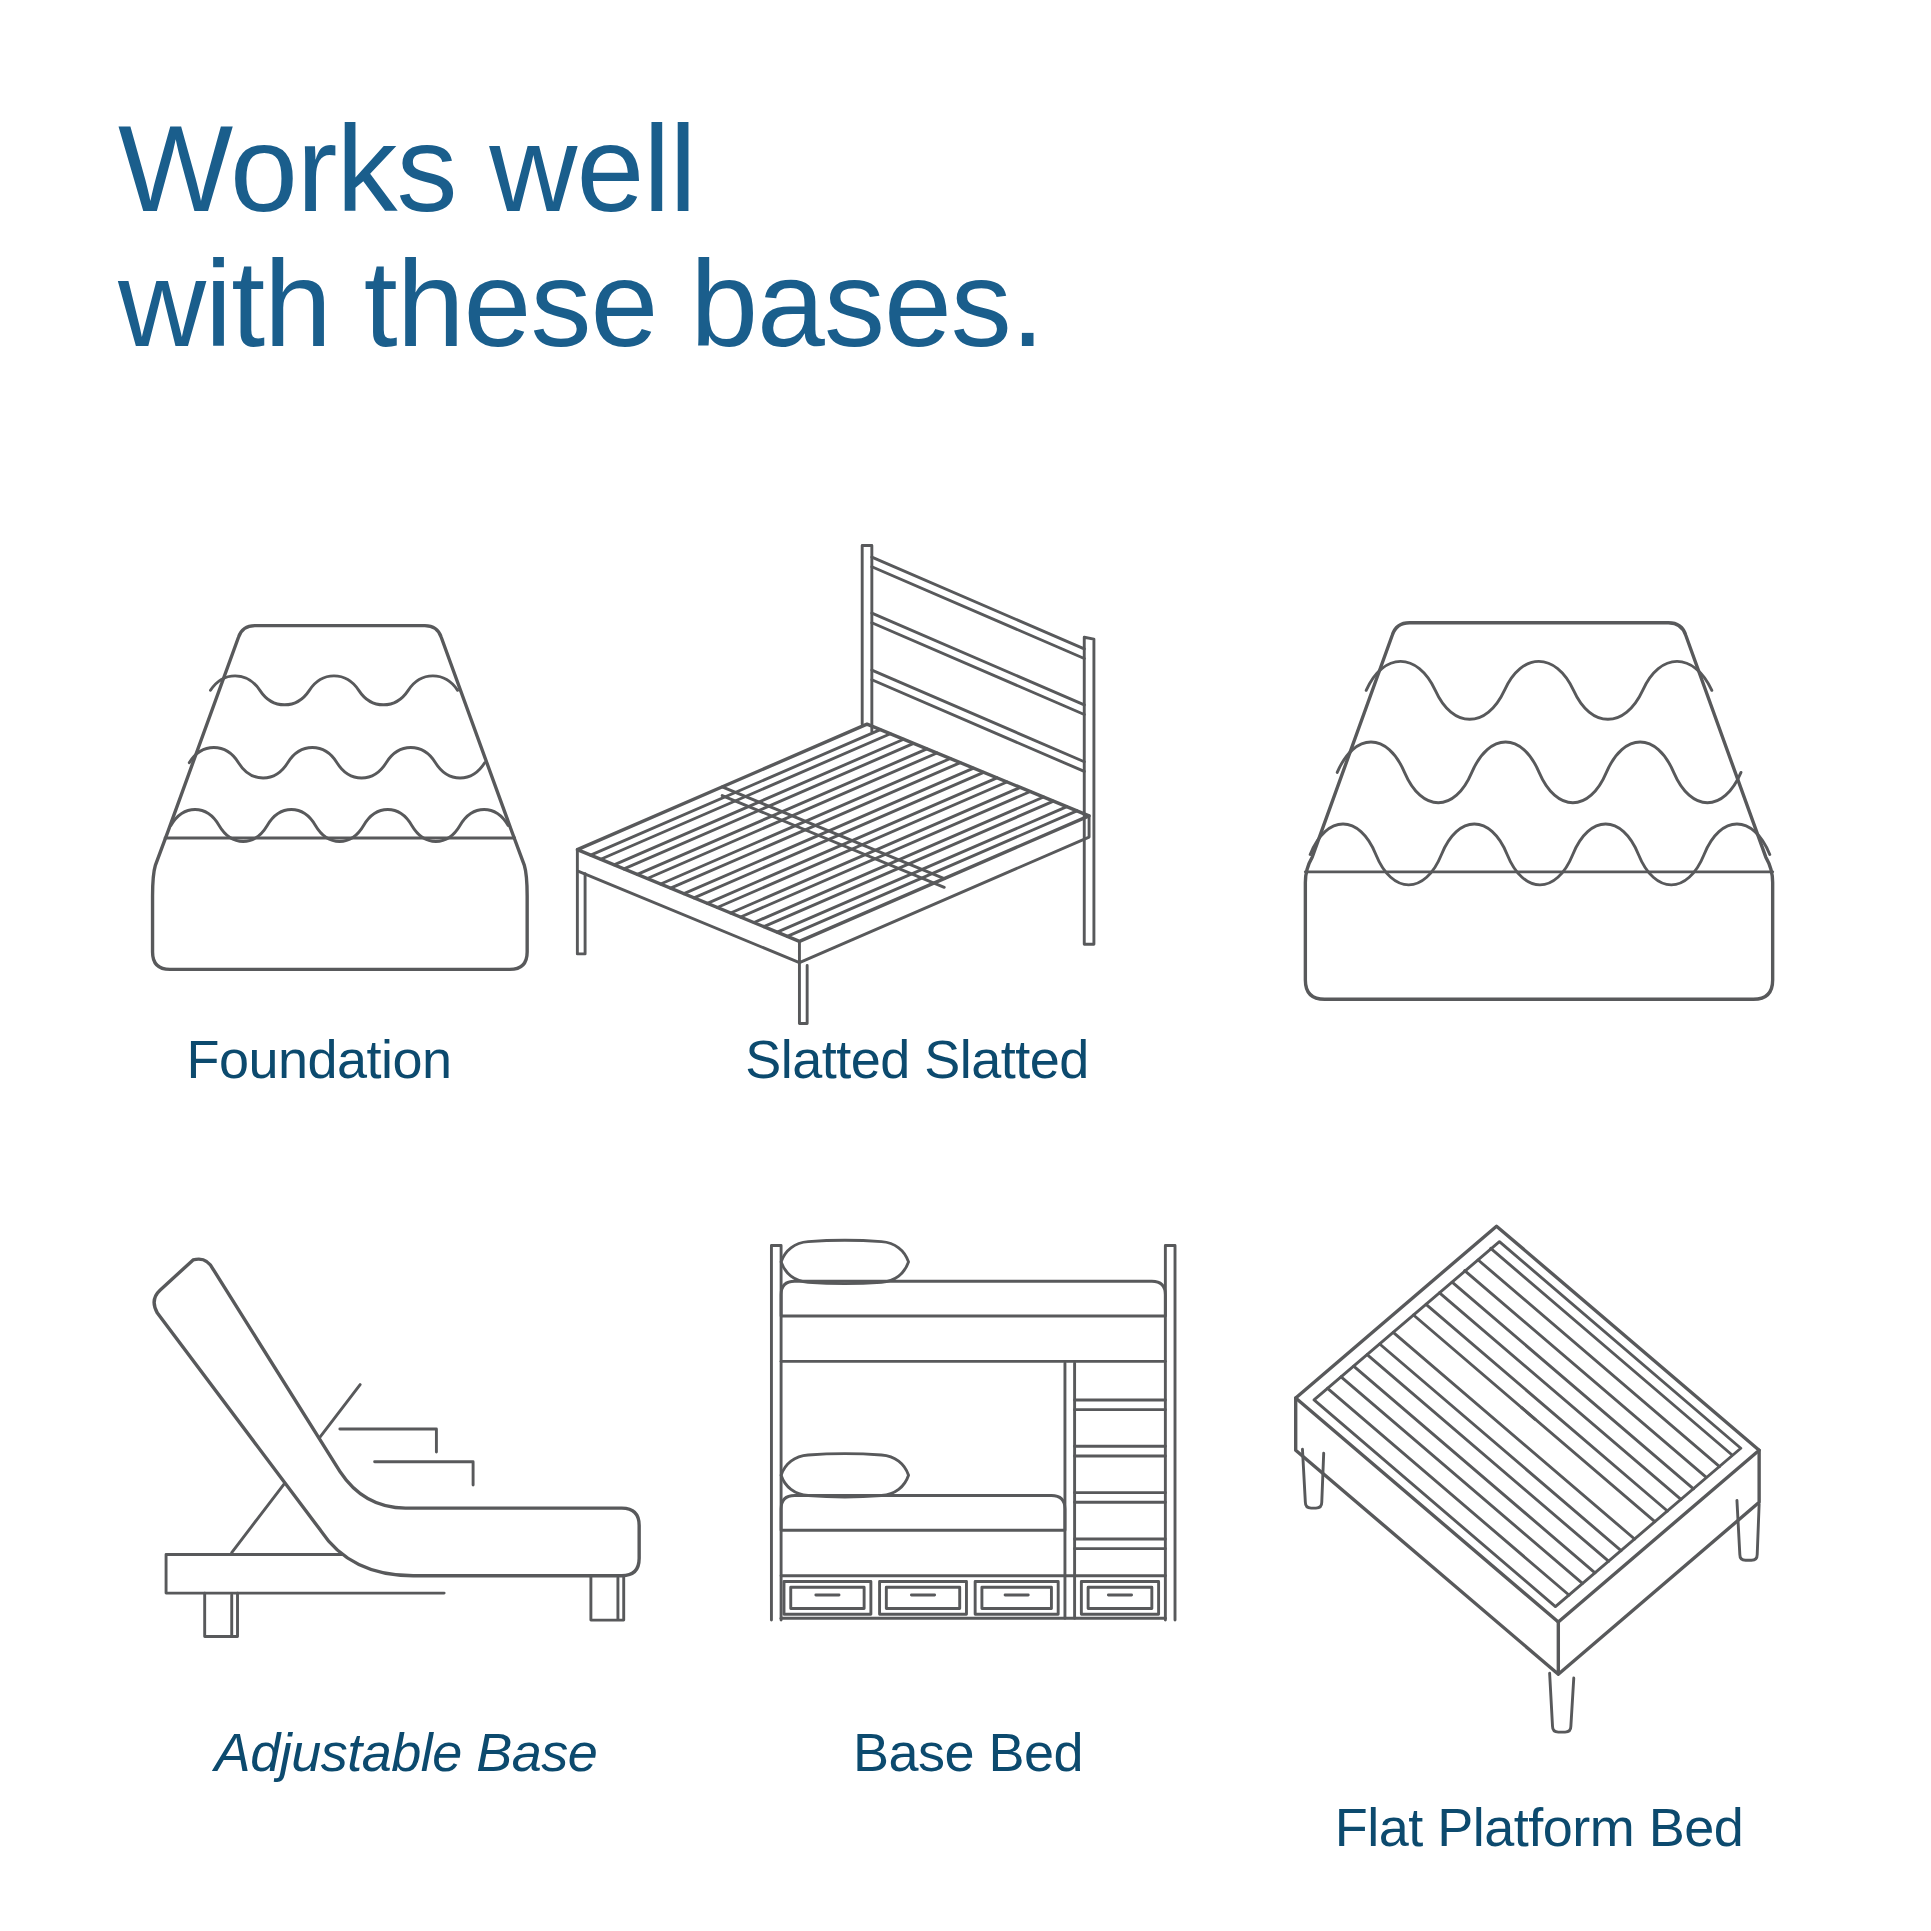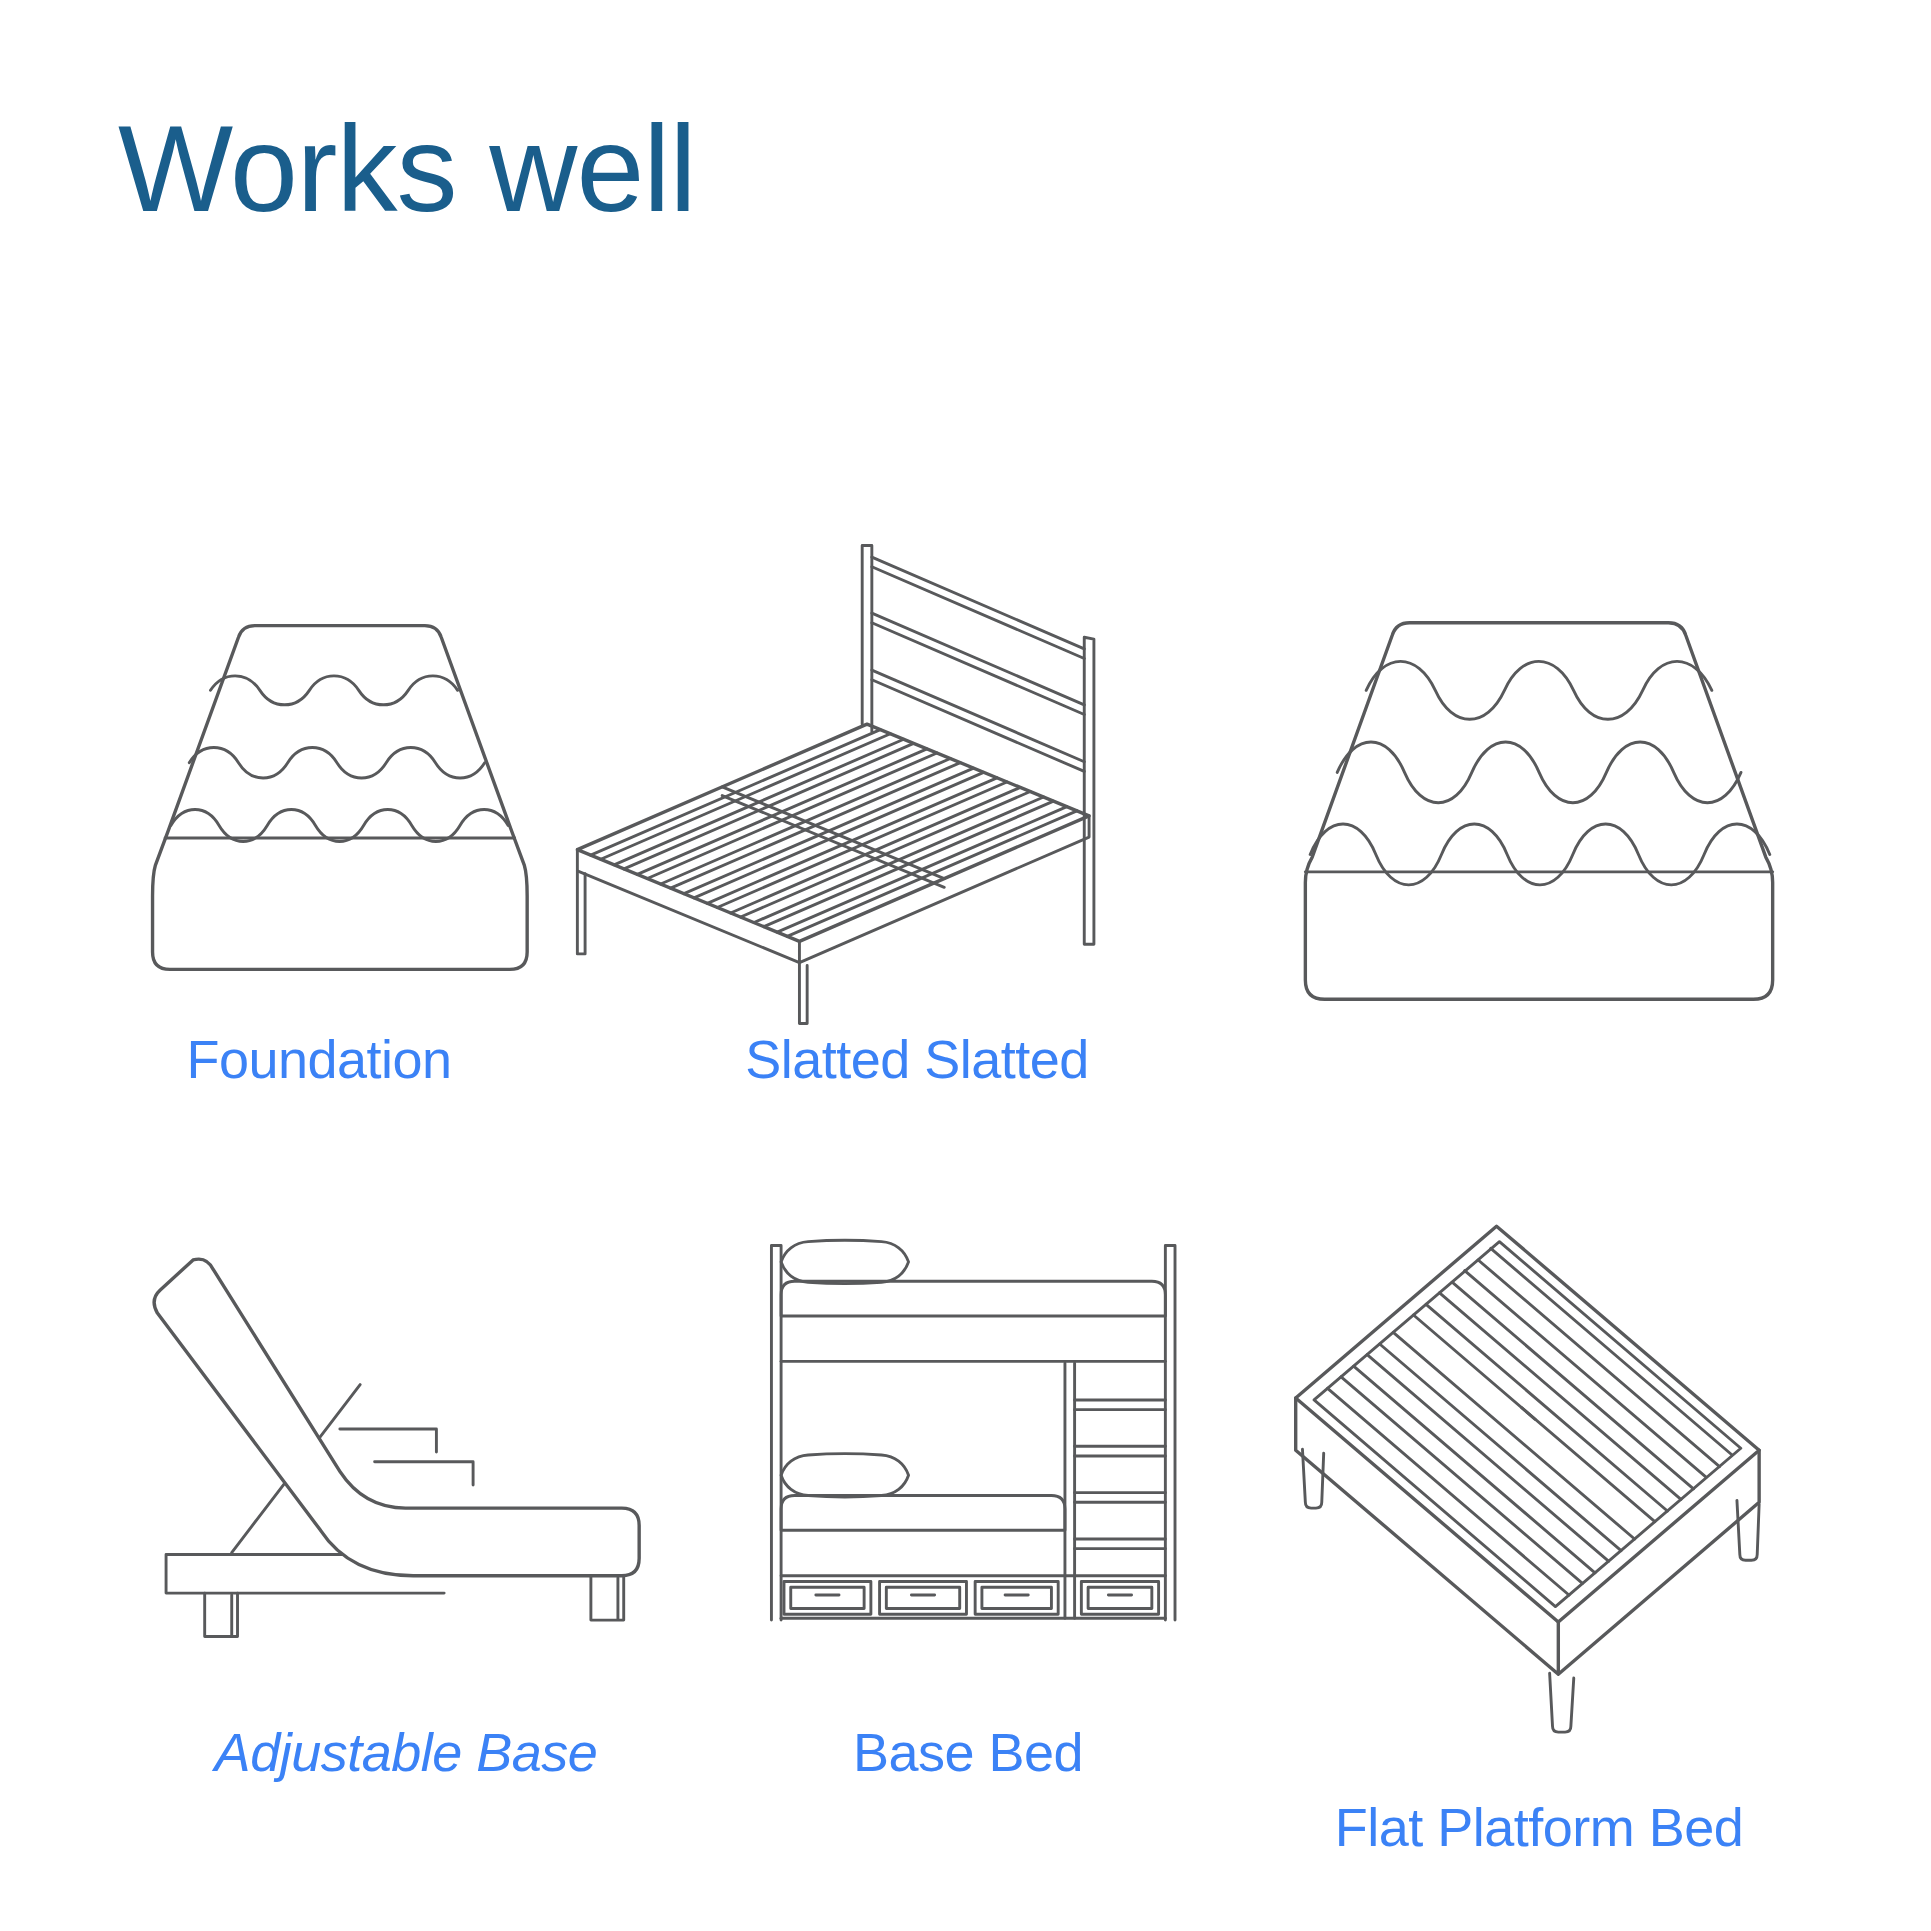--- a/index.html
+++ b/index.html
@@ -19,40 +19,41 @@
     font-weight:400;
     color:#1A5E8C;
     white-space:nowrap;
   }
   .art{position:absolute;left:0;top:0;width:1931px;height:1931px;}
   .label{
     position:absolute;
     transform:translateX(-50%);
     font-size:54px;
     letter-spacing:-0.5px;
-    color:#3b82f6;
+    color:#0c4a6e;
     white-space:nowrap;
   }
   .lbl-foundation{left:319px;top:1028px;}
   .lbl-slatted{left:917px;top:1028px;}
   .lbl-boxspring{left:1539px;top:1028px;}
   .lbl-adjustable{left:406px;top:1721px;font-style:italic;}
   .lbl-bunk{left:968px;top:1721px;}
   .lbl-flat{left:1539px;top:1796px;}
   svg .ln{fill:none;stroke:#58595B;stroke-width:3.5;stroke-linecap:round;stroke-linejoin:round;}
   svg .ln2{fill:none;stroke:#58595B;stroke-width:3;stroke-linecap:round;stroke-linejoin:round;}
   svg .solid{fill:#ffffff;stroke:#58595B;stroke-width:3.5;stroke-linecap:round;stroke-linejoin:round;}
 </style>
 </head>
 <body>
 
 <div class="canvas">
 
   <div class="title">
     <div>Works well</div>
+    <div>with these bases.</div>
   </div>
 
   <svg class="art" viewBox="0 0 2000 2000" aria-hidden="true">
 
     <g>
       <path class="ln" d="M 264,648 L 440,648 Q 453,648 457,660 L 530,861 L 543,896 Q 546,906 546,928 L 546,986 Q 546,1004 528,1004 L 176,1004 Q 158,1004 158,986 L 158,928 Q 158,906 161,896 L 174,861 L 247,660 Q 251,648 264,648 Z"></path>
       <path class="ln2" d="M 171,868 L 533,868"></path>
       <path class="ln2" d="M 218,715 c 13,-20 38,-20 51.2,0 c 13,20 38,20 51.2,0 c 13,-20 38,-20 51.2,0 c 13,20 38,20 51.2,0 c 13,-20 38,-20 51.2,0"></path>
       <path class="ln2" d="M 196,790 c 13,-21 38,-21 51,0 c 13,21 38,21 51,0 c 13,-21 38,-21 51,0 c 13,21 38,21 51,0 c 13,-21 38,-21 51,0 c 13,21 38,21 51,0"></path>
       <path class="ln2" d="M 177,855 c 13,-22 37,-22 49.9,0 c 13,22 37,22 49.9,0 c 13,-22 37,-22 49.9,0 c 13,22 37,22 49.9,0 c 13,-22 37,-22 49.9,0 c 13,22 37,22 49.9,0 c 13,-22 37,-22 49.9,0"></path>

